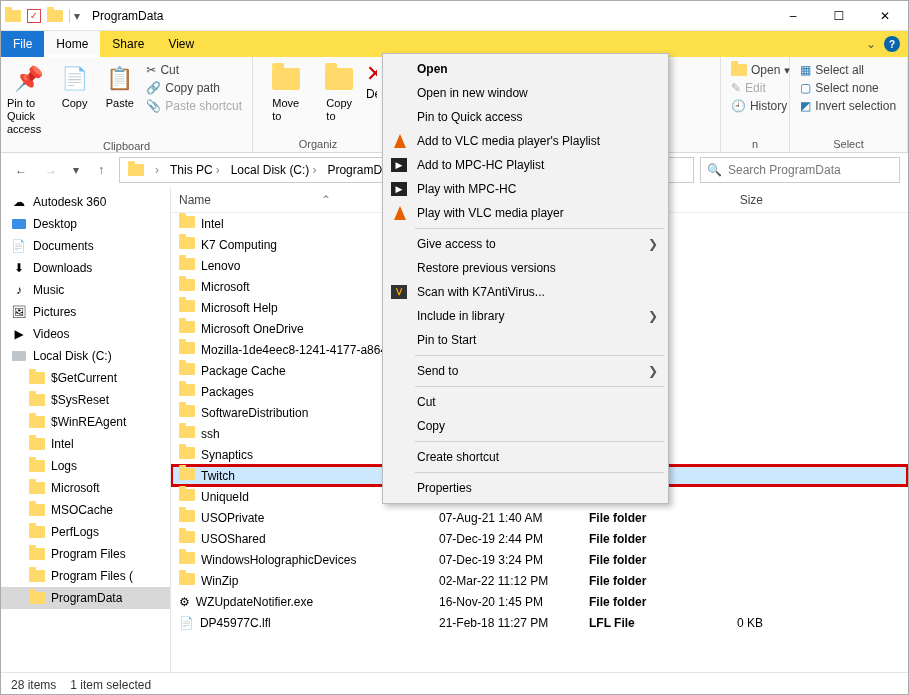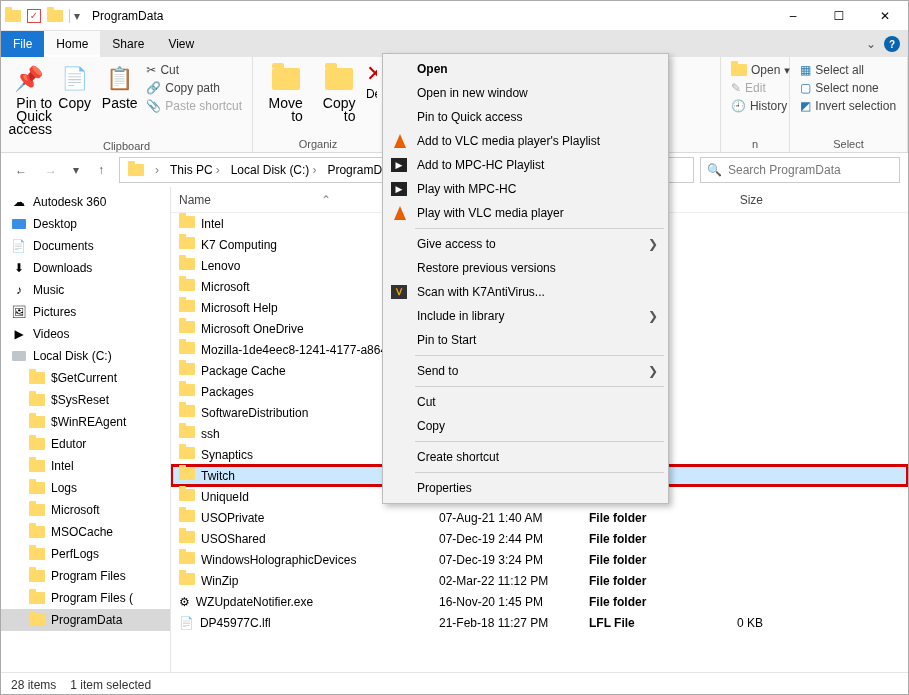--- a/index.html
+++ b/index.html
@@ -2,35 +2,35 @@
 <html><head>
 <meta charset="utf-8">
 <style>
   * { box-sizing: border-box; font-family: "Segoe UI", Tahoma, sans-serif; font-size: 12px; }
   body { margin: 0; width: 909px; height: 695px; background: #fff; overflow: hidden; position: relative; border: 1px solid #aaa; }
   .titlebar { height: 30px; display: flex; align-items: center; background: #fff; border-bottom: 1px solid #e5e5e5; }
   .titlebar .qat { display: flex; align-items: center; padding: 0 4px; gap: 6px; }
   .titlebar .spacer { flex: 1; }
   .winctl { width: 46px; height: 30px; display: flex; align-items: center; justify-content: center; }
 
-  .menubar { height: 26px; display: flex; align-items: stretch; background: #e5e5e5; }
+  .menubar { height: 26px; display: flex; align-items: stretch; background: #fde047; }
   .menubar .file { background: #1976d2; color: #fff; display: flex; align-items: center; padding: 0 12px; }
   .menubar .tab { display: flex; align-items: center; padding: 0 12px; position: relative; }
   .menubar .tab.active { background: #fafafa; }
   .menubar .tab.active::after { content:""; position:absolute; left:0; right:0; bottom:0; height:2px; background:#fff; }
   .menubar .right { margin-left: auto; display: flex; align-items: center; padding: 0 8px; gap: 8px; }
   .help-circle{width:16px;height:16px;border-radius:50%;background:#0a64ad;color:#fff;display:flex;align-items:center;justify-content:center;font-size:10px;font-weight:bold;}
 
   .ribbon { height: 96px; background: #fafafa; border-bottom: 1px solid #dadada; display: flex; }
   .rgroup { border-right: 1px solid #e1e1e1; display: flex; flex-direction: column; }
   .rbody { flex: 1; display: flex; align-items: flex-start; padding: 4px 6px; }
   .rlabel { text-align: center; font-size: 11px; color: #555; padding-bottom: 2px; }
   .bigbtn { display: flex; flex-direction: column; align-items: center; width: 58px; padding-top: 2px; }
   .bigbtn .ic { width: 32px; height: 32px; display:flex;align-items:center;justify-content:center; }
-  .bigbtn .lbl { text-align: right; font-size: 14px; line-height: 13px; margin-top: 2px; }
+  .bigbtn .lbl { text-align: left; font-size: 11px; line-height: 13px; margin-top: 2px; }
   .smallstack { display: flex; flex-direction: column; gap: 4px; padding: 2px 4px; }
   .smallbtn { display: flex; align-items: center; gap: 4px; font-size: 11px; color: #444; white-space: nowrap; }
   .disabled{color:#aaa;}
 
   .folder-ic{width:16px;height:12px;background:#ffd96a;border-radius:1px;position:relative;display:inline-block;}
   .folder-ic::before{content:"";position:absolute;top:-3px;left:0;width:7px;height:3px;background:#ffd96a;border-radius:1px 1px 0 0;}
   .folder-lg{width:28px;height:22px;background:#ffd96a;border-radius:2px;position:relative;}
   .folder-lg::before{content:"";position:absolute;top:-5px;left:0;width:12px;height:5px;background:#ffd96a;border-radius:2px 2px 0 0;}
 
   .navrow { height: 34px; display:flex; align-items:center; padding: 4px 8px; gap: 6px; }
@@ -282,26 +282,20 @@
       <div class="tnode lvl2">
         <span class="tico">
           <span class="folder-ic"></span>
         </span>
         <span>$WinREAgent</span>
       </div>
       <div class="tnode lvl2">
         <span class="tico">
           <span class="folder-ic"></span>
         </span>
-        <span>Edutor</span>
-      </div>
-      <div class="tnode lvl2">
-        <span class="tico">
-          <span class="folder-ic"></span>
-        </span>
         <span>Intel</span>
       </div>
       <div class="tnode lvl2">
         <span class="tico">
           <span class="folder-ic"></span>
         </span>
         <span>Logs</span>
       </div>
       <div class="tnode lvl2">
         <span class="tico">

